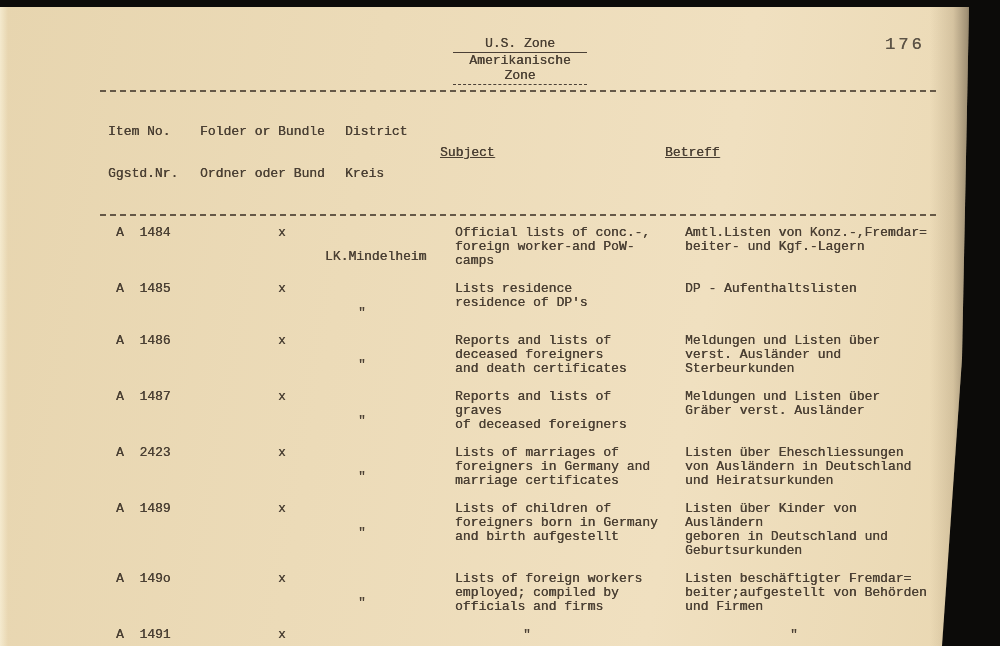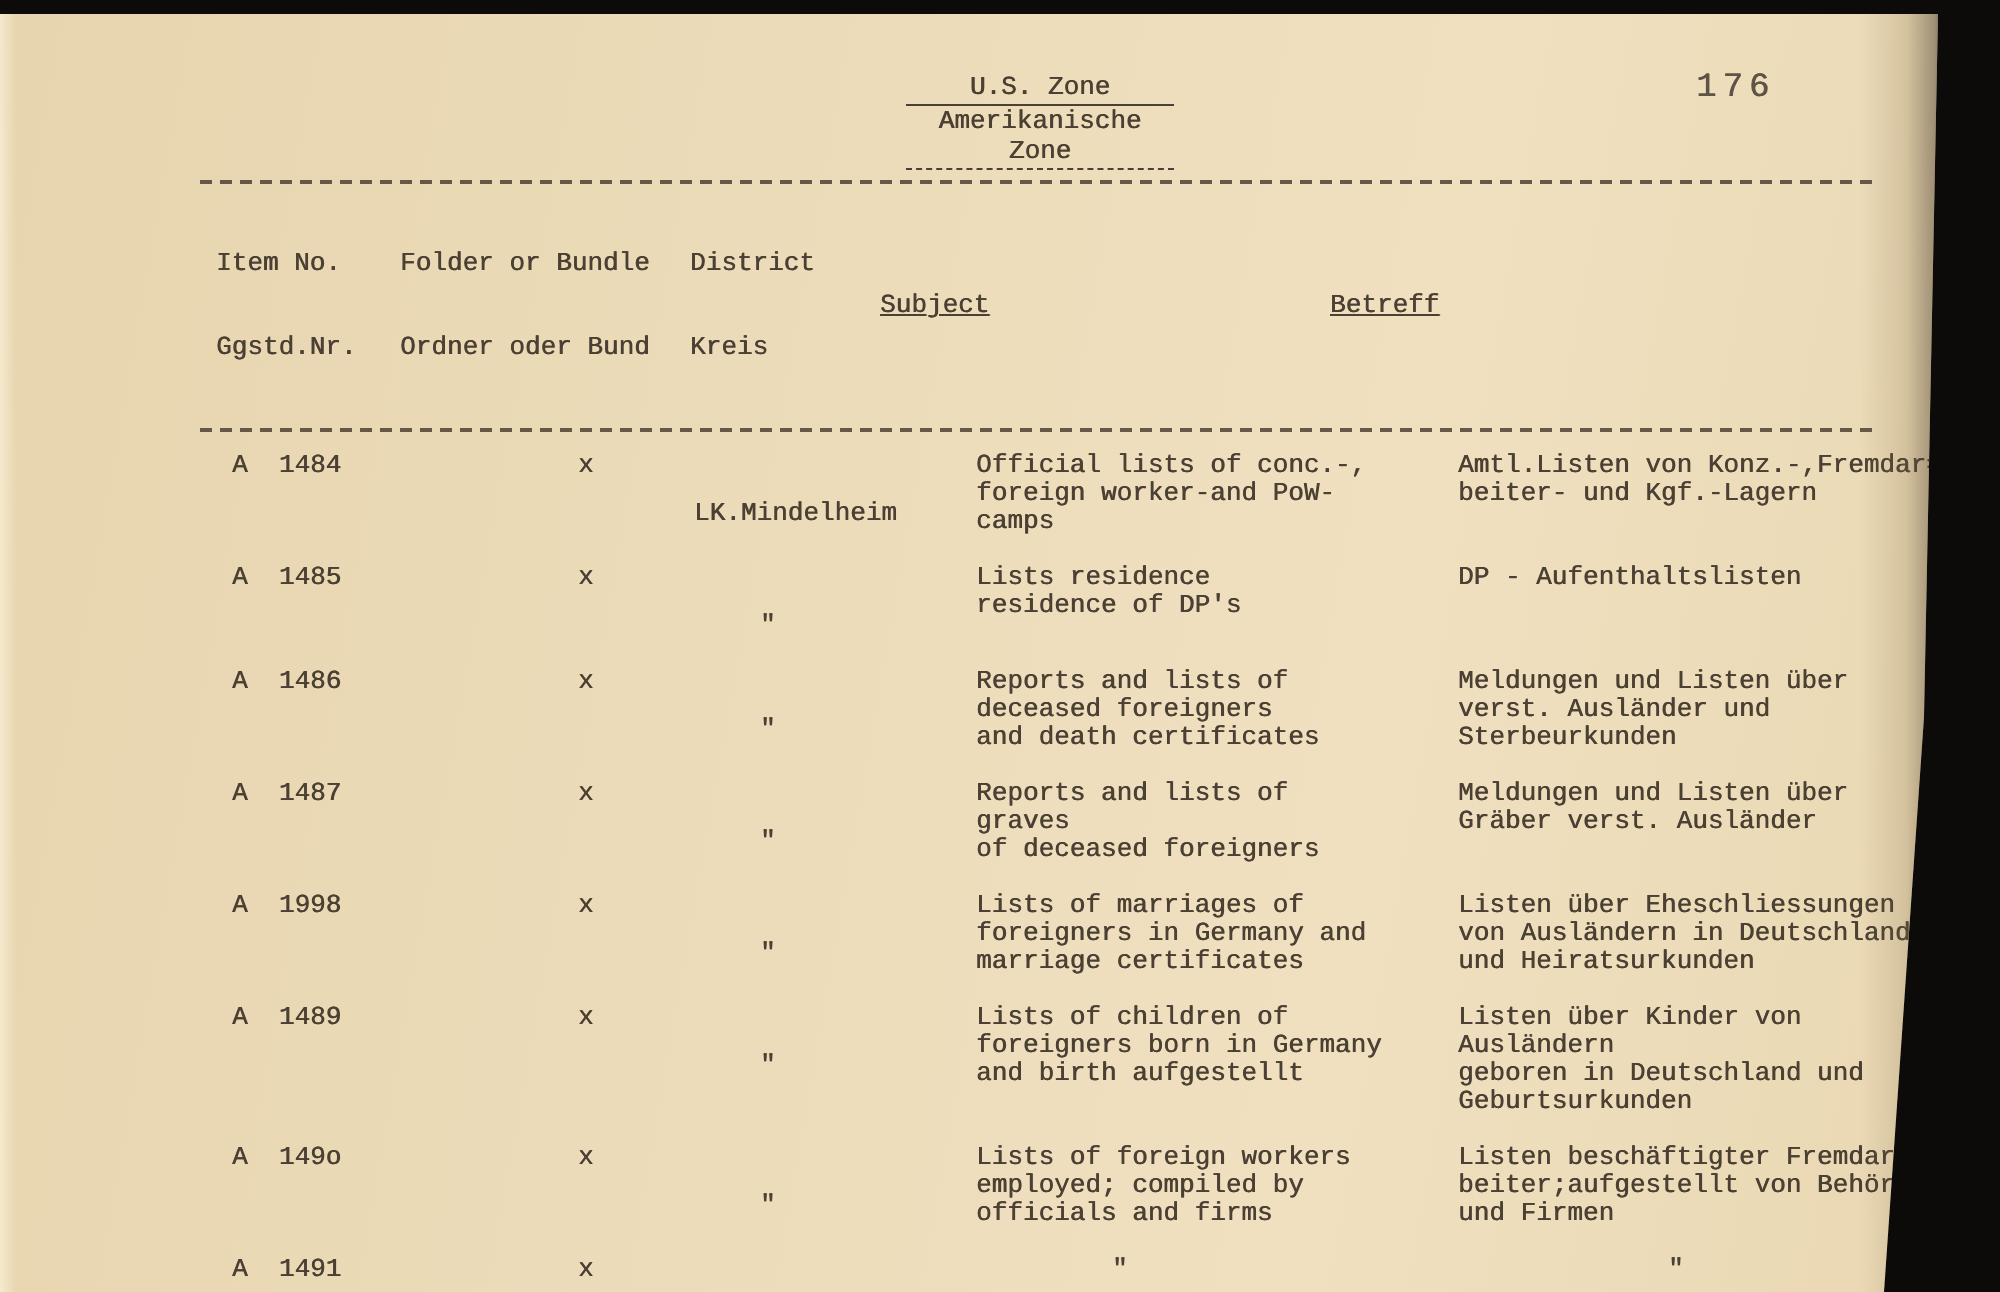--- a/index.html
+++ b/index.html
@@ -19,21 +19,21 @@
     content:"";position:absolute;left:0;top:0;bottom:0;width:8px;
     background:linear-gradient(90deg,rgba(255,250,230,.55),rgba(255,250,230,0));
     pointer-events:none;
   }
   .paper::after{ 
     content:"";position:absolute;right:28px;top:0;bottom:0;width:42px;
     background:linear-gradient(90deg,rgba(120,100,70,0),rgba(130,108,75,.22) 55%,rgba(70,56,38,.45) 88%,rgba(40,32,22,.6));
     pointer-events:none;
   }
   .page-number{
-    position:absolute;left:848px;top:28px;
+    position:absolute;left:885px;top:28px;
     font-size:17px;letter-spacing:3px;color:#5d5447;
     text-shadow:.3px 0 0 currentColor;
     font-family:Liberation Mono, monospace;
   }
   .title-block{
     width:134px;margin:29px auto 0 auto;transform:translateX(20px);
     text-align:center;font-size:13px;line-height:15px;
     text-shadow:.3px 0 0 currentColor;
   }
   .title-en{border-bottom:1px solid #4b4036;padding-bottom:1px;}
@@ -50,21 +50,21 @@
     display:grid;
     grid-template-columns:88px 132px 120px 225px 275px;
   }
   .table-header{margin-top:5px;font-size:13px;line-height:14px;text-shadow:.3px 0 0 currentColor;}
   .hcol{white-space:pre;}
   .h-item{padding-left:8px;}
   .h-folder{padding-left:12px;}
   .h-district{padding-left:25px;}
   .h-subject,.h-betreff{text-align:left;align-self:center;text-decoration:underline;}
   .table-body{margin-top:10px;}
-  .row{margin-bottom:14px;gap:11px;}
+  .row{margin-bottom:14px;}
   .cell{
     font-size:13px;line-height:14px;white-space:pre-line;
     text-shadow:.3px 0 0 currentColor;
   }
   .cell-item{padding-left:16px;white-space:pre;}
   .cell-folder{padding-left:90px;}
   .cell-district{padding-left:5px;margin-top:24px;}
   .cell-subject{padding-left:15px;}
   .cell-betreff{padding-left:20px;}
   .cell-district.ditto{padding-left:38px;}
@@ -138,21 +138,21 @@
         <div class="row grid">
           <div class="cell cell-item">A  1487</div>
           <div class="cell cell-folder">x</div>
           <div class="cell cell-district ditto">"</div>
           <div class="cell cell-subject">Reports and lists of graves
 of deceased foreigners</div>
           <div class="cell cell-betreff">Meldungen und Listen über
 Gräber verst. Ausländer</div>
         </div>
         <div class="row grid">
-          <div class="cell cell-item">A  1998</div>
+          <div class="cell cell-item">A  2423</div>
           <div class="cell cell-folder">x</div>
           <div class="cell cell-district ditto">"</div>
           <div class="cell cell-subject">Lists of marriages of
 foreigners in Germany and
 marriage certificates</div>
           <div class="cell cell-betreff">Listen über Eheschliessungen
 von Ausländern in Deutschland
 und Heiratsurkunden</div>
         </div>
         <div class="row grid">

